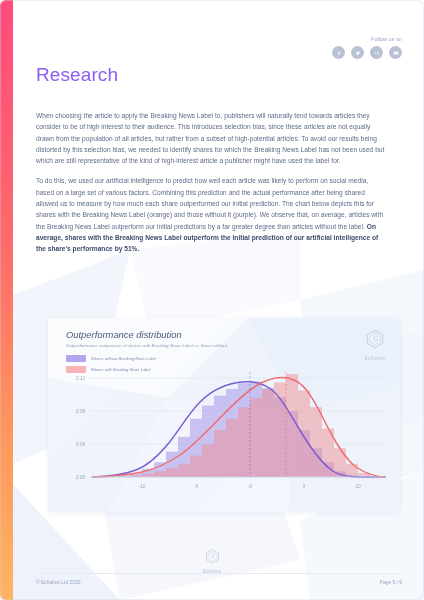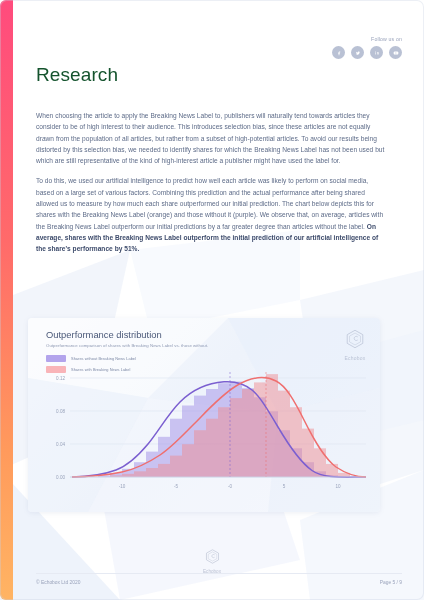--- a/index.html
+++ b/index.html
@@ -49,46 +49,47 @@
     background: #b9c1d4;
     display: flex; align-items: center; justify-content: center;
     color: #ffffff;
   }
   .social-ico svg { display: block; }
 
   
   .title {
     position: absolute; left: 36px; top: 64px;
     font-size: 19px; font-weight: 400;
-    color: #14532d; letter-spacing: .1px;
+    color: #8b5cf6; letter-spacing: .1px;
     z-index: 5;
   }
 
   
   .body-copy {
     position: absolute; left: 36px; top: 110px; width: 352px;
     z-index: 5;
   }
   .para {
     font-size: 6.6px; line-height: 11.3px;
     color: #5d6b88; text-align: left;
     margin-bottom: 9px;
     letter-spacing: .02px;
   }
   .para b { font-weight: bold; color: #3d4b6b; }
 
   
   .chart-card {
-    position: absolute; left: 28px; top: 318px;
+    position: absolute; left: 48px; top: 318px;
     width: 352px; height: 194px;
     background: linear-gradient(135deg,#f7f9fd 0%,#eef3fb 45%,#f4f7fc 100%);
     border-radius: 4px;
     box-shadow: 0 1px 5px rgba(120,140,180,.13);
     overflow: hidden;
     z-index: 5;
+    font-style: italic;
   }
   .card-art { position: absolute; inset: 0; pointer-events: none; }
   .chart-title {
     position: absolute; left: 18px; top: 11px;
     font-size: 9.4px; color: #4a5878; font-weight: 400;
   }
   .chart-sub {
     position: absolute; left: 18px; top: 25px;
     font-size: 4.3px; color: #8e99b3; letter-spacing: .05px;
   }

